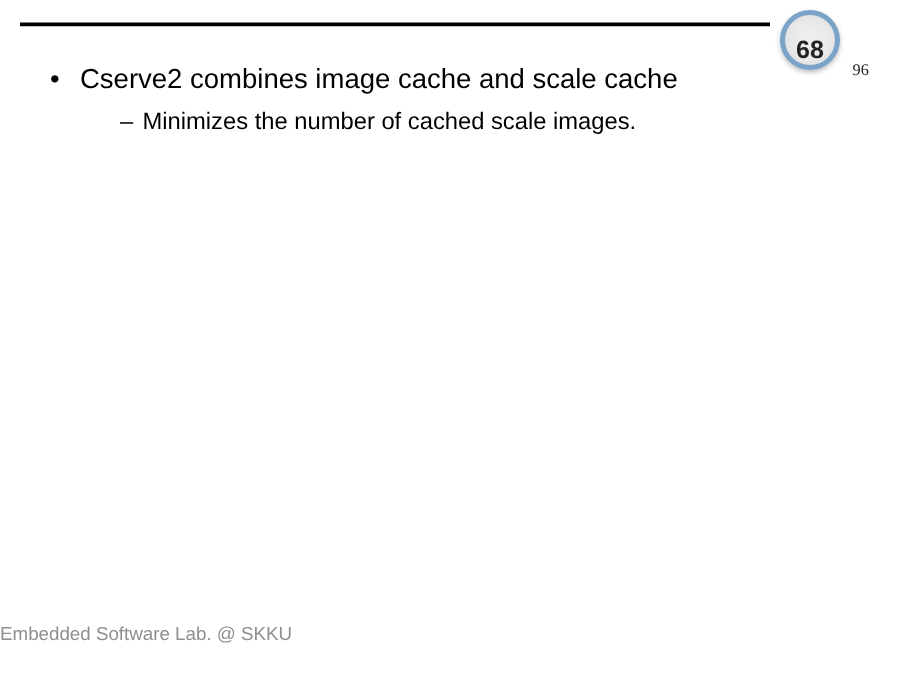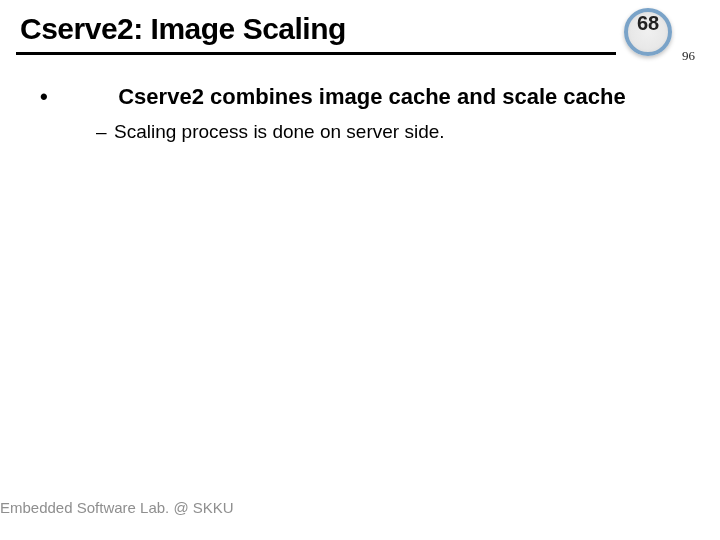--- a/index.html
+++ b/index.html
@@ -33,21 +33,21 @@
       top: 8px;
     }
     .badge {
       width: 48px;
       height: 48px;
       border-radius: 50%;
       background: radial-gradient(circle at center, #f0f0f0 0%, #e8e8e8 60%, #cfcfcf 100%);
       border: 4px solid #7aa3c8;
       box-shadow: 0 2px 4px rgba(0,0,0,0.25);
       display: flex;
-      align-items: flex-start;
+      align-items: flex-end;
       justify-content: center;
       position: relative;
     }
     .badge-num {
       font-family: "Trebuchet MS", Arial, sans-serif;
       font-size: 20px;
       font-weight: 700;
       color: #222;
     }
     .small-page {
@@ -67,25 +67,24 @@
     .content {
       padding: 28px 40px 0 40px;
     }
     .bullet-list {
       list-style: none;
     }
     .bullet-list > li {
       position: relative;
       padding-left: 24px;
       font-size: 22px;
-      font-weight: 700;
+      font-weight: 400;
       color: #000;
       line-height: 1.28;
       margin-bottom: 4px;
-      text-align: center;
     }
     .bullet-list > li::before {
       content: "•";
       position: absolute;
       left: 0;
       top: 0;
       font-size: 22px;
       color: #000;
     }
     .sub-list {
@@ -117,33 +116,32 @@
       width: 100%;
       font-size: 15px;
       color: #8f8f8f;
       font-family: Verdana, Geneva, sans-serif;
     }
   </style>
 </head>
 <body>
 
 <div class="header">
-  <div class="title">Cserve2: Image Scaling</div>
   <div class="badge-wrap">
     <div class="badge">
       <span class="badge-num">68</span>
     </div>
   </div>
   <div class="small-page">96</div>
 </div>
 
 <div class="rule"></div>
 
 <div class="content">
   <ul class="bullet-list">
     <li>Cserve2 combines image cache and scale cache</li>
   </ul>
   <ul class="sub-list">
-    <li>Scaling process is done on server side.</li>
+    <li>Minimizes the number of cached scale images.</li>
   </ul>
 </div>
 
 <div class="footer">Embedded Software Lab. @ SKKU</div>
 
 </body></html>

